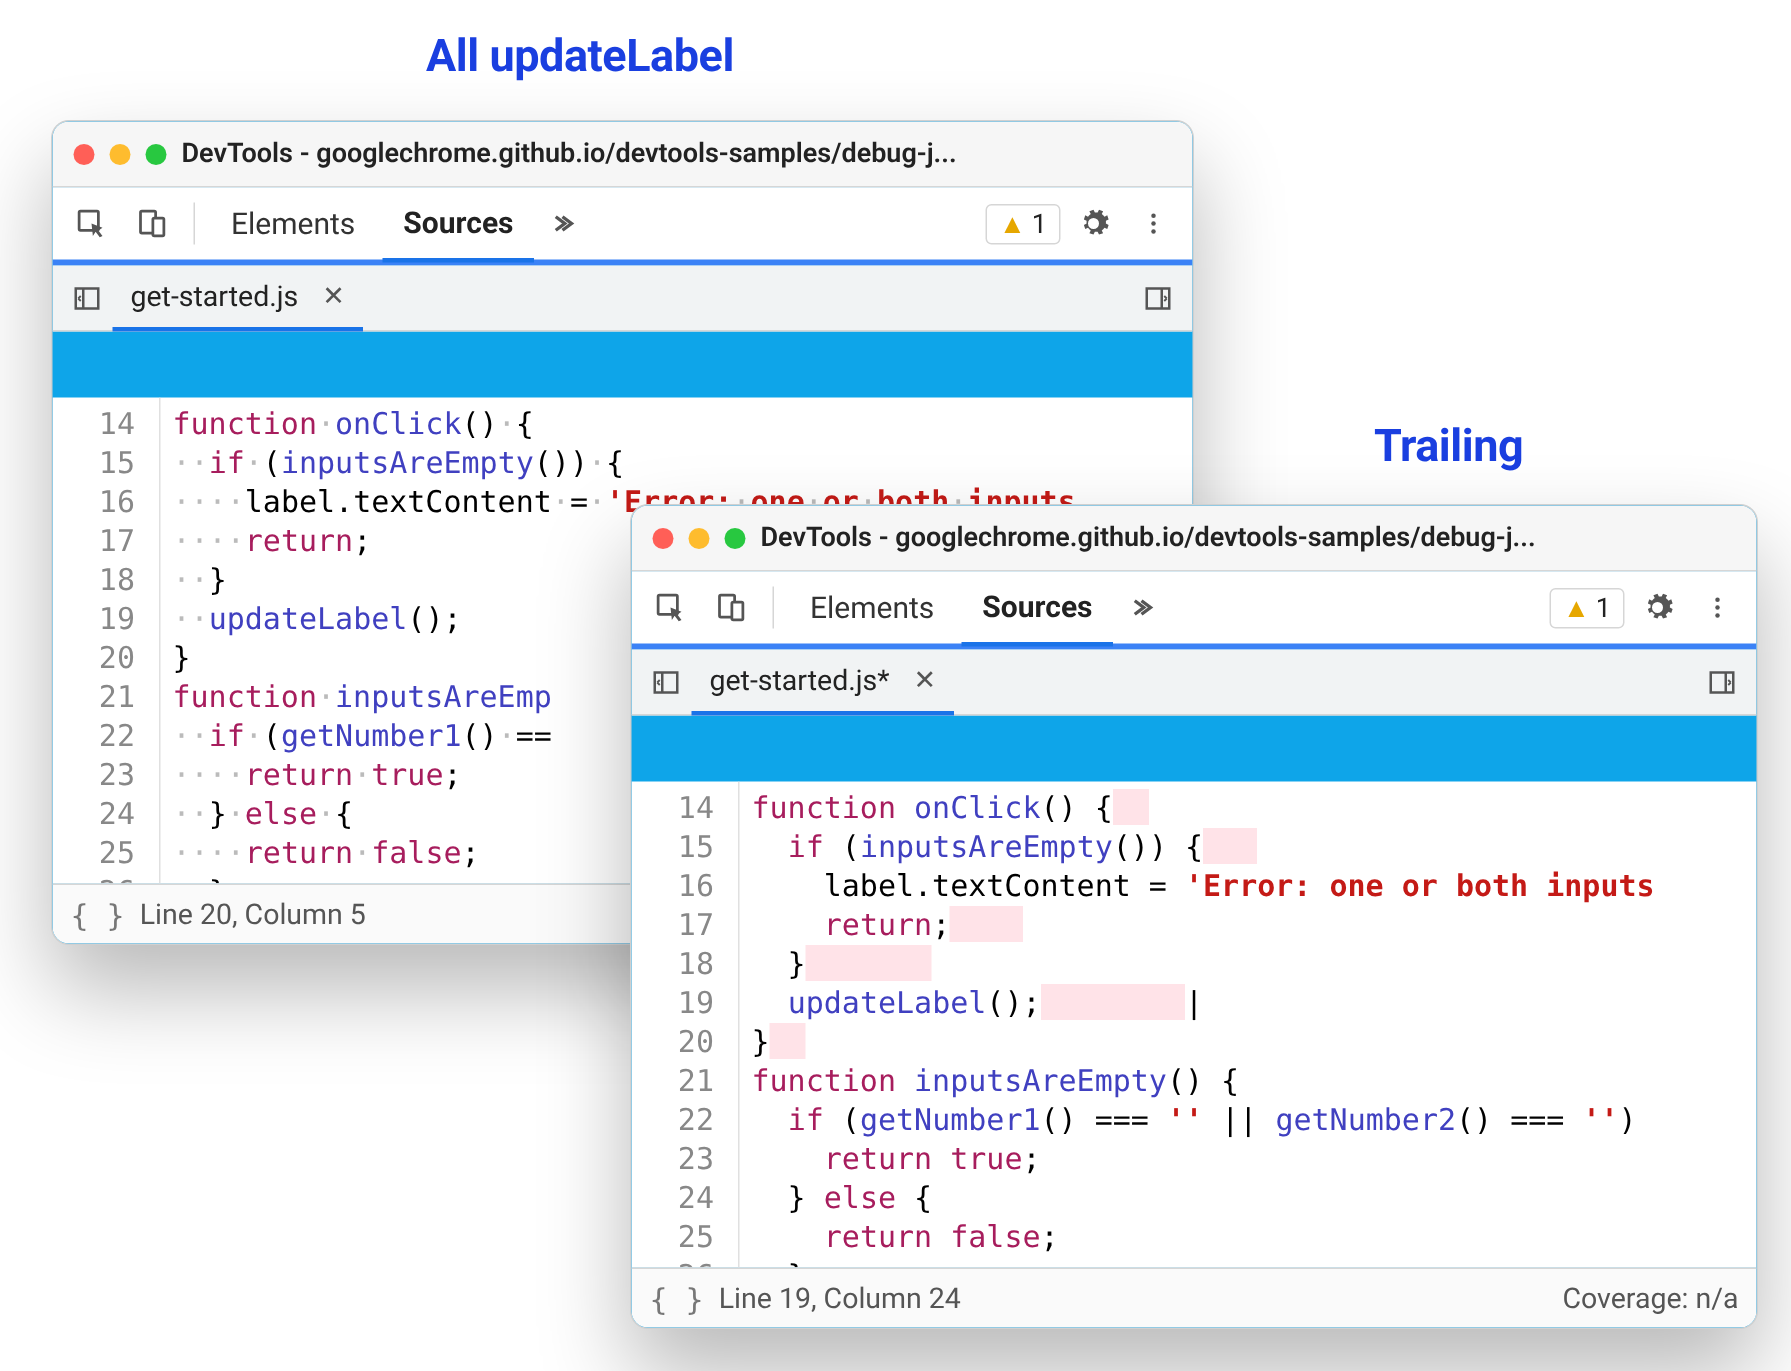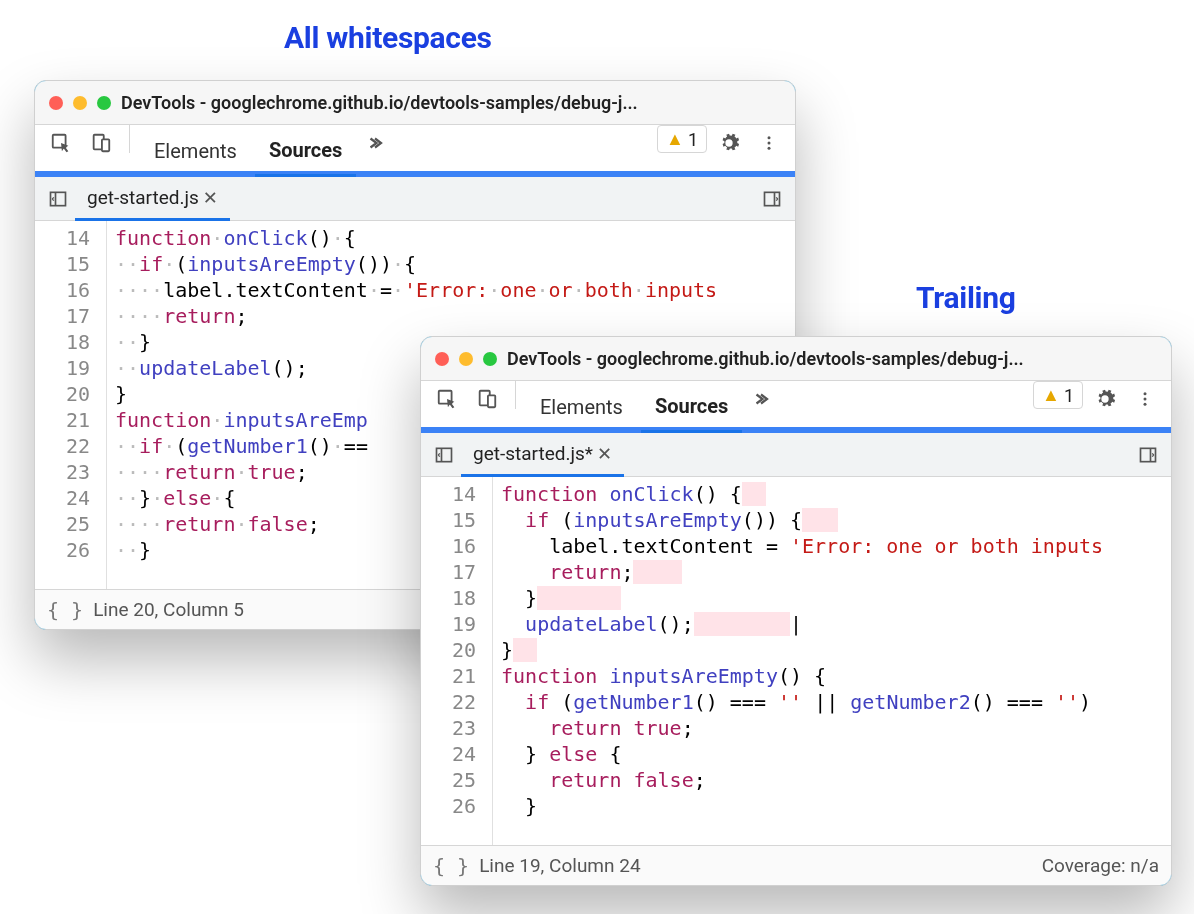--- a/index.html
+++ b/index.html
@@ -39,24 +39,24 @@
   }
   .traffic { display: flex; gap: 10px; }
   .dot { width: 14px; height: 14px; border-radius: 50%; }
   .dot.red { background: #ff5f57; }
   .dot.yellow { background: #febc2e; }
   .dot.green { background: #28c840; }
   .title { font-size: 18px; color: #222; font-weight: 600; white-space: nowrap; overflow: hidden; text-overflow: ellipsis; flex: 1; }
   .toolbar {
     height: 52px;
     display: flex;
-    align-items: flex-start;
+    align-items: center;
     padding: 0 8px;
     gap: 4px;
-    border-bottom: 6px solid #3b82f6;
+    border-bottom: 4px solid #3b82f6;
     background: #fff;
   }
   .tb-icon {
     width: 36px; height: 36px;
     display: flex; align-items: center; justify-content: center;
     color: #555;
   }
   .divider { width: 1px; height: 28px; background: #d6d6d6; margin: 0 6px; }
   .tab-item {
     padding: 0 14px;
@@ -86,74 +86,75 @@
     background: #f1f3f4;
     display: flex;
     align-items: center;
     border-bottom: 1px solid #d6d6d6;
     padding: 0 6px;
   }
   .filebar .tb-icon { width: 34px; height: 34px; }
   .filetab {
     display: flex;
     align-items: center;
-    gap: 4px;
+    gap: 16px;
     padding: 0 12px;
     height: 44px;
     font-size: 19px;
     border-bottom: 3px solid #1a73e8;
     color: #222;
   }
   .filetab .x { font-size: 18px; color: #555; cursor: pointer; }
   .editor {
     flex: 1;
     display: flex;
     overflow: hidden;
     font-family: ui-monospace, Menlo, Consolas, monospace;
     font-size: 20px;
     line-height: 26px;
     background: #fff;
+    margin-top: 44px;
   }
   .gutter {
     width: 72px;
     text-align: right;
     padding: 4px 16px 4px 0;
     color: #888;
     border-right: 1px solid #e0e0e0;
   }
   .gutter div { height: 26px; }
   .code {
     flex: 1;
     padding: 4px 0 4px 8px;
     white-space: pre;
     overflow: hidden;
   }
   .code-line { height: 26px; }
   .kw { color: #a71d5d; }
   .fn { color: #4040c0; }
-  .str { color: #c41a16; }
+  .str { color: #c41a16; font-weight: bold; }
   .dot-ws { color: #bbb; }
   .trail { background: #ffe3e8; }
   .statusbar {
     height: 40px;
     border-top: 1px solid #d6d6d6;
     display: flex;
     align-items: center;
     padding: 0 12px;
     gap: 10px;
     font-size: 19px;
     color: #555;
     background: #fafafa;
   }
   .braces { font-family: ui-monospace, monospace; font-size: 20px; color: #777; }
 </style>
 </head>
 <body>
 
-<div class="label" style="left:284px; top:20px;">All whitespaces</div>
+<div class="label" style="left:284px; top:20px;">All updateLabel</div>
 <div class="label" style="left:916px; top:280px;">Trailing</div>
 
 <div class="window" style="left:34px; top:80px; width:762px; height:550px;">
   <div class="titlebar">
     <div class="traffic">
       <div class="dot red"></div>
       <div class="dot yellow"></div>
       <div class="dot green"></div>
     </div>
     <div class="title">DevTools - googlechrome.github.io/devtools-samples/debug-j...</div>

